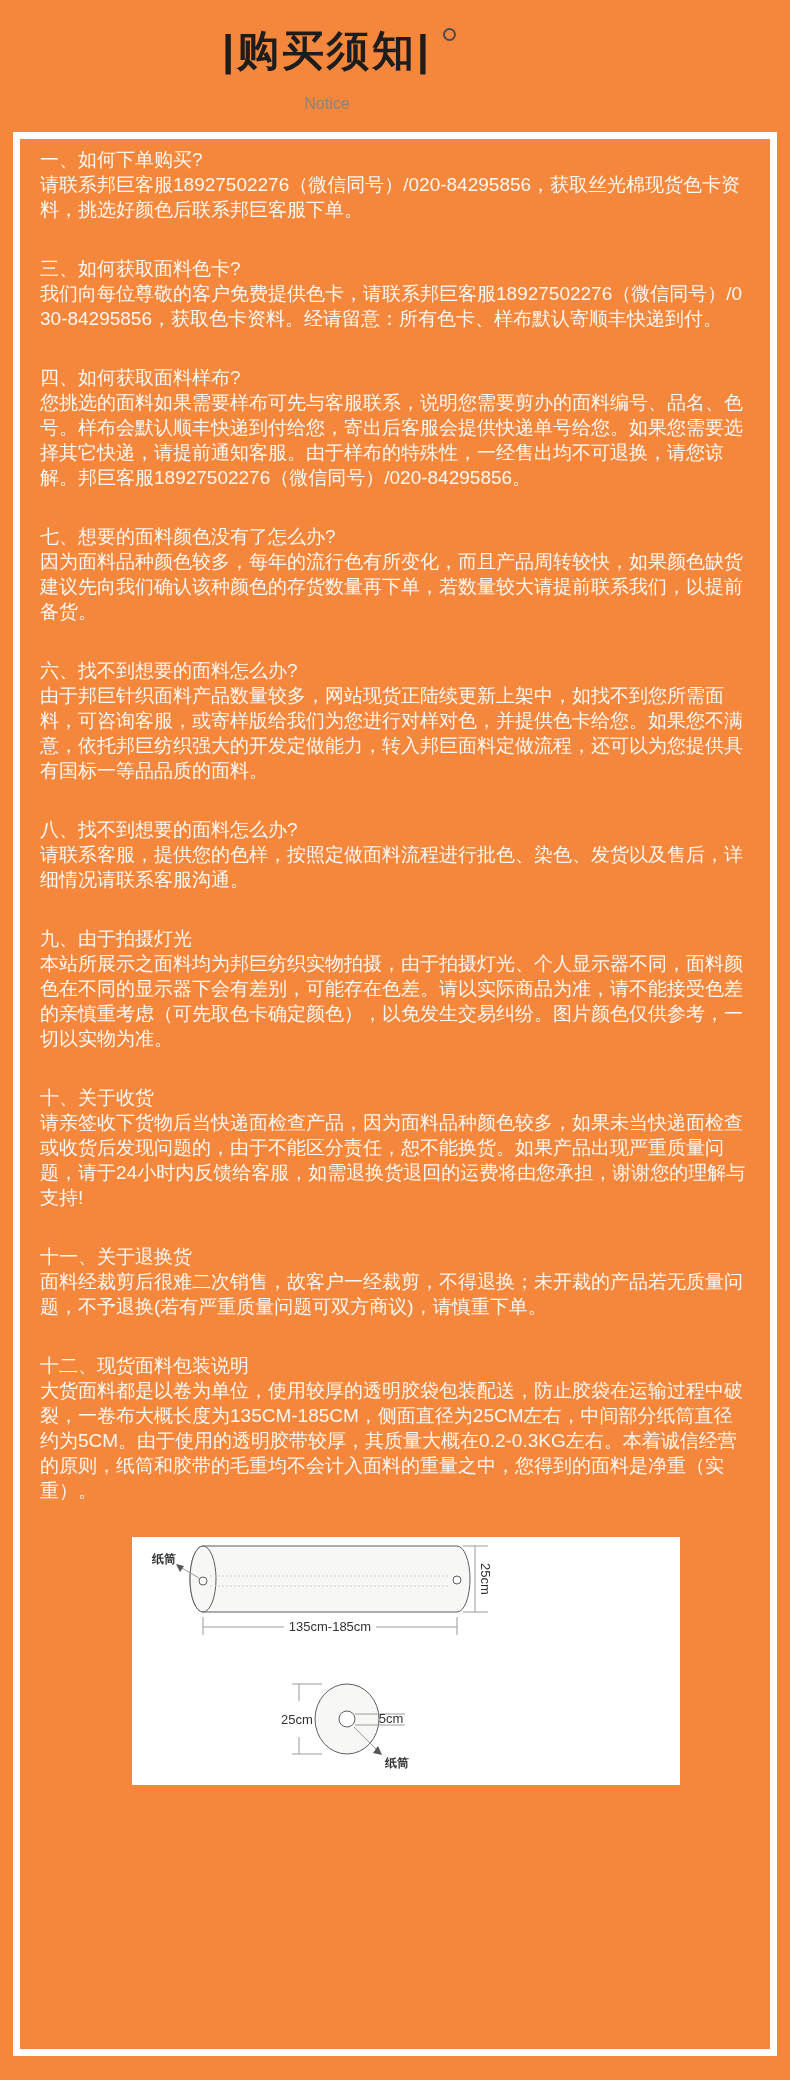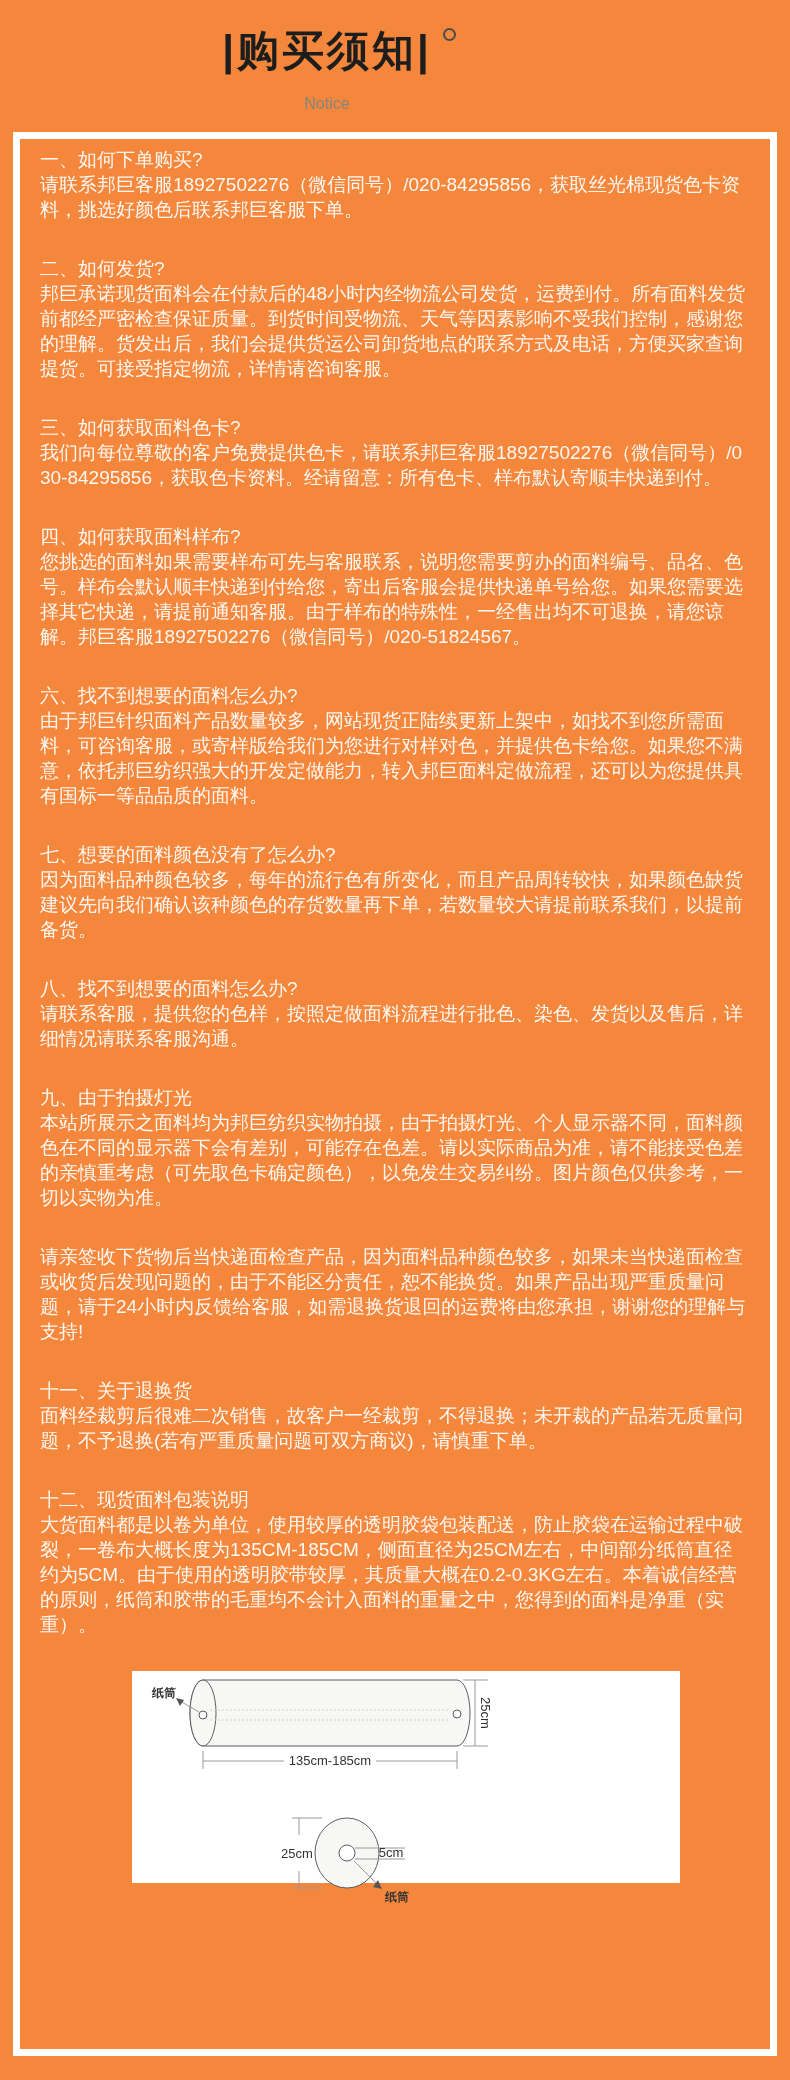--- a/index.html
+++ b/index.html
@@ -32,21 +32,21 @@
   .section {
     color:rgba(255,255,255,0.93);
     font-size:19px; line-height:25px;
     margin:0 0 34px 0;
     word-break:break-all;
   }
   .sec-heading { font-weight:normal; }
   .sec-body { }
 
   .diagram-box {
-    width:548px; height:212px;
+    width:548px; height:248px;
     background:#ffffff;
     margin:28px 0 0 92px;
   }
   .diagram-box svg { display:block; }
   .dthin { stroke:#9a9a9a; stroke-width:1; fill:none; }
   .ddot  { stroke:#cfcfcf; stroke-width:1; fill:none; stroke-dasharray:2,2; }
   .dtext { font-family:"Liberation Sans", sans-serif; font-size:13px; fill:#333333; }
   .dlabel{ font-family:"Liberation Sans", sans-serif; font-size:12px; font-weight:bold; fill:#333333; }
   .dfill { fill:#f7f7f6; stroke:#5d5d5d; stroke-width:1; }
   .dcore { fill:#ffffff; stroke:#5d5d5d; stroke-width:1; }
@@ -63,57 +63,54 @@
   <div class="subtitle">Notice</div>
 </div>
 
 <div class="panel">
 
   <div class="section">
     <div class="sec-heading">一、如何下单购买?</div>
     <div class="sec-body">请联系邦巨客服18927502276（微信同号）/020-84295856，获取丝光棉现货色卡资料，挑选好颜色后联系邦巨客服下单。</div>
   </div>
 
-  <div class="section">
-    <div class="sec-heading">二、如何发货?</div>
-    <div class="sec-body">邦巨承诺现货面料会在付款后的48小时内经物流公司发货，运费到付。所有面料发货前都经严密检查保证质量。到货时间受物流、天气等因素影响不受我们控制，感谢您的理解。货发出后，我们会提供货运公司卸货地点的联系方式及电话，方便买家查询提货。可接受指定物流，详情请咨询客服。</div>
-  </div>
 
   <div class="section">
     <div class="sec-heading">三、如何获取面料色卡?</div>
     <div class="sec-body">我们向每位尊敬的客户免费提供色卡，请联系邦巨客服18927502276（微信同号）/030-84295856，获取色卡资料。经请留意：所有色卡、样布默认寄顺丰快递到付。</div>
   </div>
 
   <div class="section">
     <div class="sec-heading">四、如何获取面料样布?</div>
-    <div class="sec-body">您挑选的面料如果需要样布可先与客服联系，说明您需要剪办的面料编号、品名、色号。样布会默认顺丰快递到付给您，寄出后客服会提供快递单号给您。如果您需要选择其它快递，请提前通知客服。由于样布的特殊性，一经售出均不可退换，请您谅解。邦巨客服18927502276（微信同号）/020-51824567。</div>
+    <div class="sec-body">您挑选的面料如果需要样布可先与客服联系，说明您需要剪办的面料编号、品名、色号。样布会默认顺丰快递到付给您，寄出后客服会提供快递单号给您。如果您需要选择其它快递，请提前通知客服。由于样布的特殊性，一经售出均不可退换，请您谅解。邦巨客服18927502276（微信同号）/020-84295856。</div>
   </div>
 
 
   <div class="section">
-    <div class="sec-heading">六、找不到想要的面料怎么办?</div>
-    <div class="sec-body">由于邦巨针织面料产品数量较多，网站现货正陆续更新上架中，如找不到您所需面料，可咨询客服，或寄样版给我们为您进行对样对色，并提供色卡给您。如果您不满意，依托邦巨纺织强大的开发定做能力，转入邦巨面料定做流程，还可以为您提供具有国标一等品品质的面料。</div>
+    <div class="sec-heading">七、想要的面料颜色没有了怎么办?</div>
+    <div class="sec-body">因为面料品种颜色较多，每年的流行色有所变化，而且产品周转较快，如果颜色缺货建议先向我们确认该种颜色的存货数量再下单，若数量较大请提前联系我们，以提前备货。</div>
   </div>
 
   <div class="section">
-    <div class="sec-heading">七、想要的面料颜色没有了怎么办?</div>
-    <div class="sec-body">因为面料品种颜色较多，每年的流行色有所变化，而且产品周转较快，如果颜色缺货建议先向我们确认该种颜色的存货数量再下单，若数量较大请提前联系我们，以提前备货。</div>
+    <div class="sec-heading">六、找不到想要的面料怎么办?</div>
+    <div class="sec-body">由于邦巨针织面料产品数量较多，网站现货正陆续更新上架中，如找不到您所需面料，可咨询客服，或寄样版给我们为您进行对样对色，并提供色卡给您。如果您不满意，依托邦巨纺织强大的开发定做能力，转入邦巨面料定做流程，还可以为您提供具有国标一等品品质的面料。</div>
   </div>
 
   <div class="section">
     <div class="sec-heading">八、找不到想要的面料怎么办?</div>
     <div class="sec-body">请联系客服，提供您的色样，按照定做面料流程进行批色、染色、发货以及售后，详细情况请联系客服沟通。</div>
   </div>
 
   <div class="section">
     <div class="sec-heading">九、由于拍摄灯光</div>
     <div class="sec-body">本站所展示之面料均为邦巨纺织实物拍摄，由于拍摄灯光、个人显示器不同，面料颜色在不同的显示器下会有差别，可能存在色差。请以实际商品为准，请不能接受色差的亲慎重考虑（可先取色卡确定颜色），以免发生交易纠纷。图片颜色仅供参考，一切以实物为准。</div>
   </div>
 
   <div class="section">
+    <div class="sec-heading">十、关于收货</div>
     <div class="sec-body">请亲签收下货物后当快递面检查产品，因为面料品种颜色较多，如果未当快递面检查或收货后发现问题的，由于不能区分责任，恕不能换货。如果产品出现严重质量问题，请于24小时内反馈给客服，如需退换货退回的运费将由您承担，谢谢您的理解与支持!</div>
   </div>
 
   <div class="section">
     <div class="sec-heading">十一、关于退换货</div>
     <div class="sec-body">面料经裁剪后很难二次销售，故客户一经裁剪，不得退换；未开裁的产品若无质量问题，不予退换(若有严重质量问题可双方商议)，请慎重下单。</div>
   </div>
 
   <div class="section">
     <div class="sec-heading">十二、现货面料包装说明</div>

